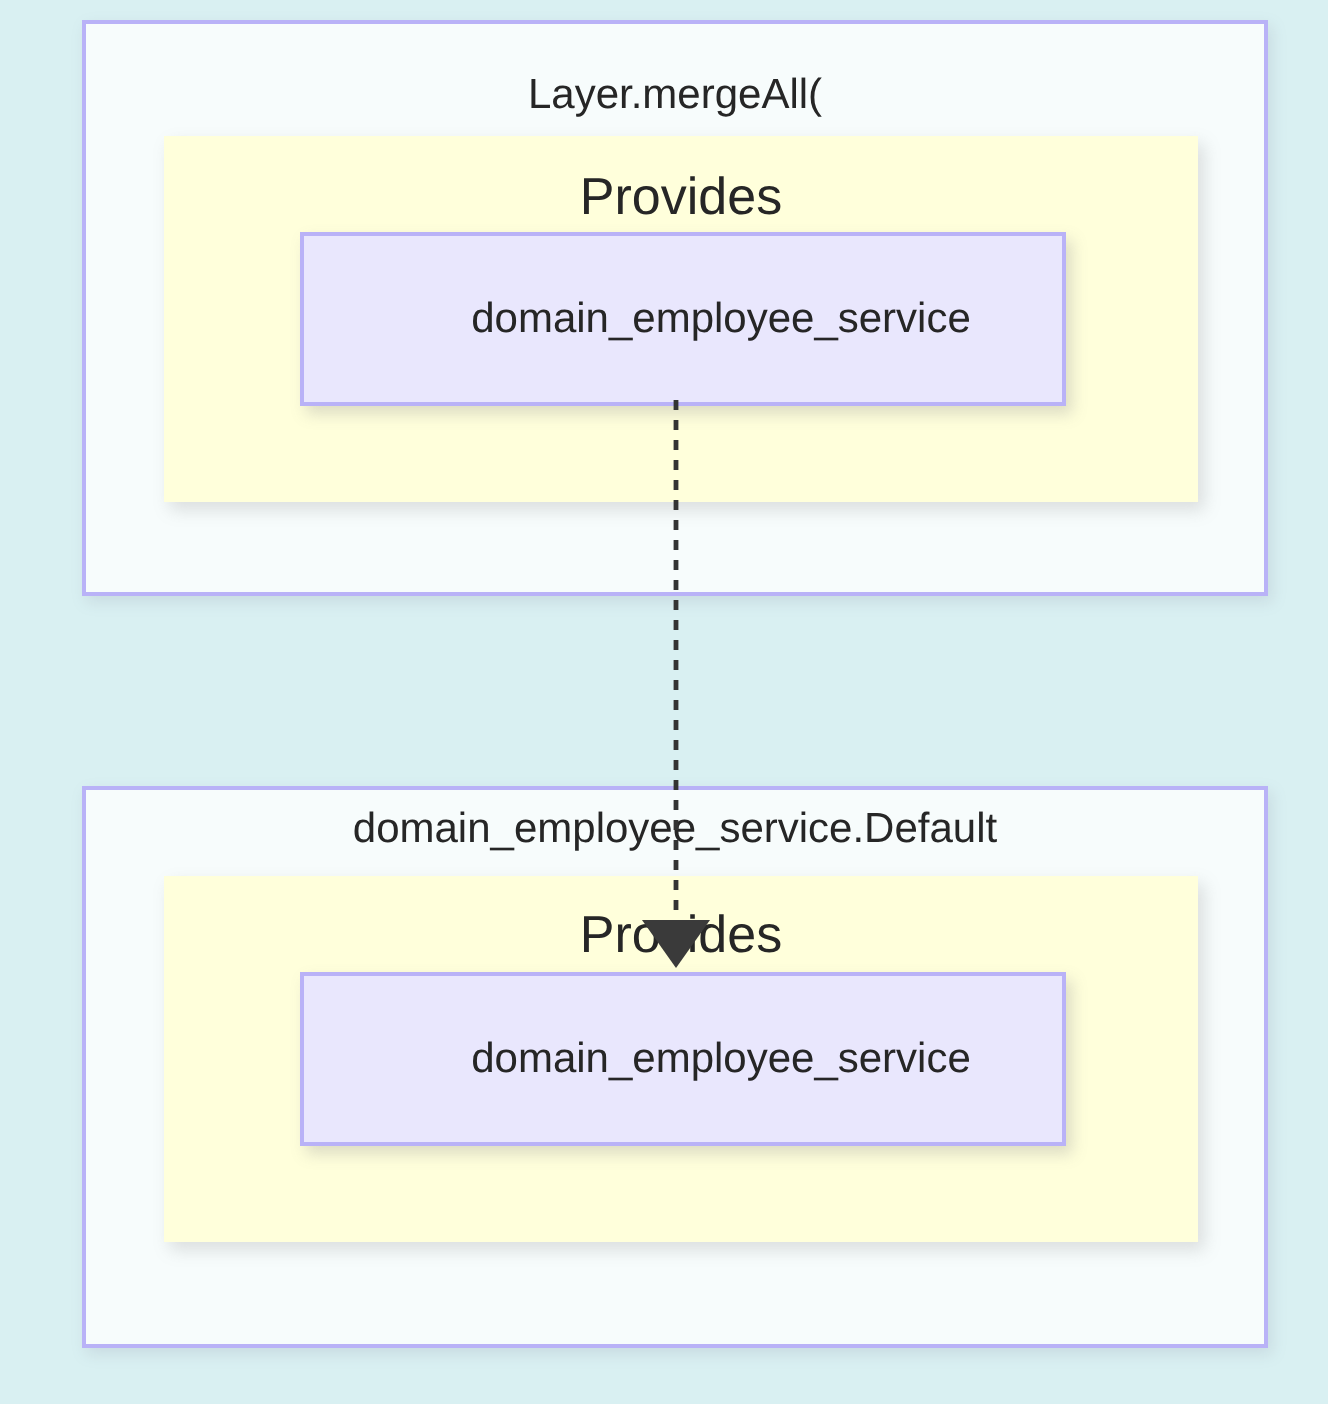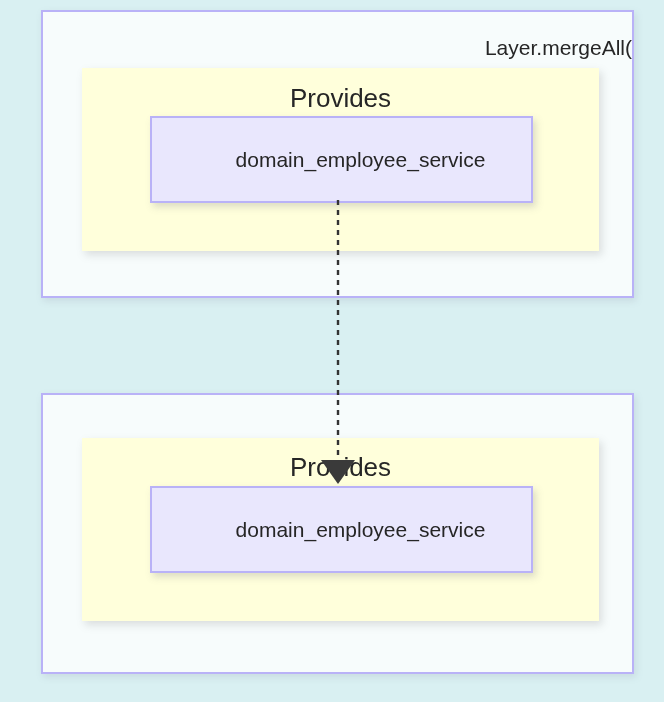--- a/index.html
+++ b/index.html
@@ -80,21 +80,21 @@
     align-items: center;
     justify-content: center;
     padding-left: 38px;
   }
 
   
   .outer-title {
     position: absolute;
     left: 0;
     right: 0;
-    text-align: right;
+    text-align: center;
     font-size: 21px;
     color: #262626;
     white-space: nowrap;
   }
   .provides-title {
     position: absolute;
     left: 0;
     right: 0;
     text-align: center;
     font-size: 26px;
@@ -132,20 +132,21 @@
       <div class="provides-title" style="top:14px;">Provides</div>
 
       <div class="service-box" style="left:67px; top:47px; width:383px; height:87px;">
         <span class="service-label">domain_employee_service</span>
       </div>
     </div>
   </div>
 
   <div class="outer-box" style="left:41px; top:393px; width:593px; height:281px;">
 
+    <div class="outer-title" style="top:8px;">domain_employee_service.Default</div>
 
     <div class="provides-box" style="left:39px; top:43px; width:517px; height:183px;">
 
       <div class="provides-title" style="top:13px;">Provides</div>
 
       <div class="service-box" style="left:67px; top:47px; width:383px; height:87px;">
         <span class="service-label">domain_employee_service</span>
       </div>
     </div>
   </div>

